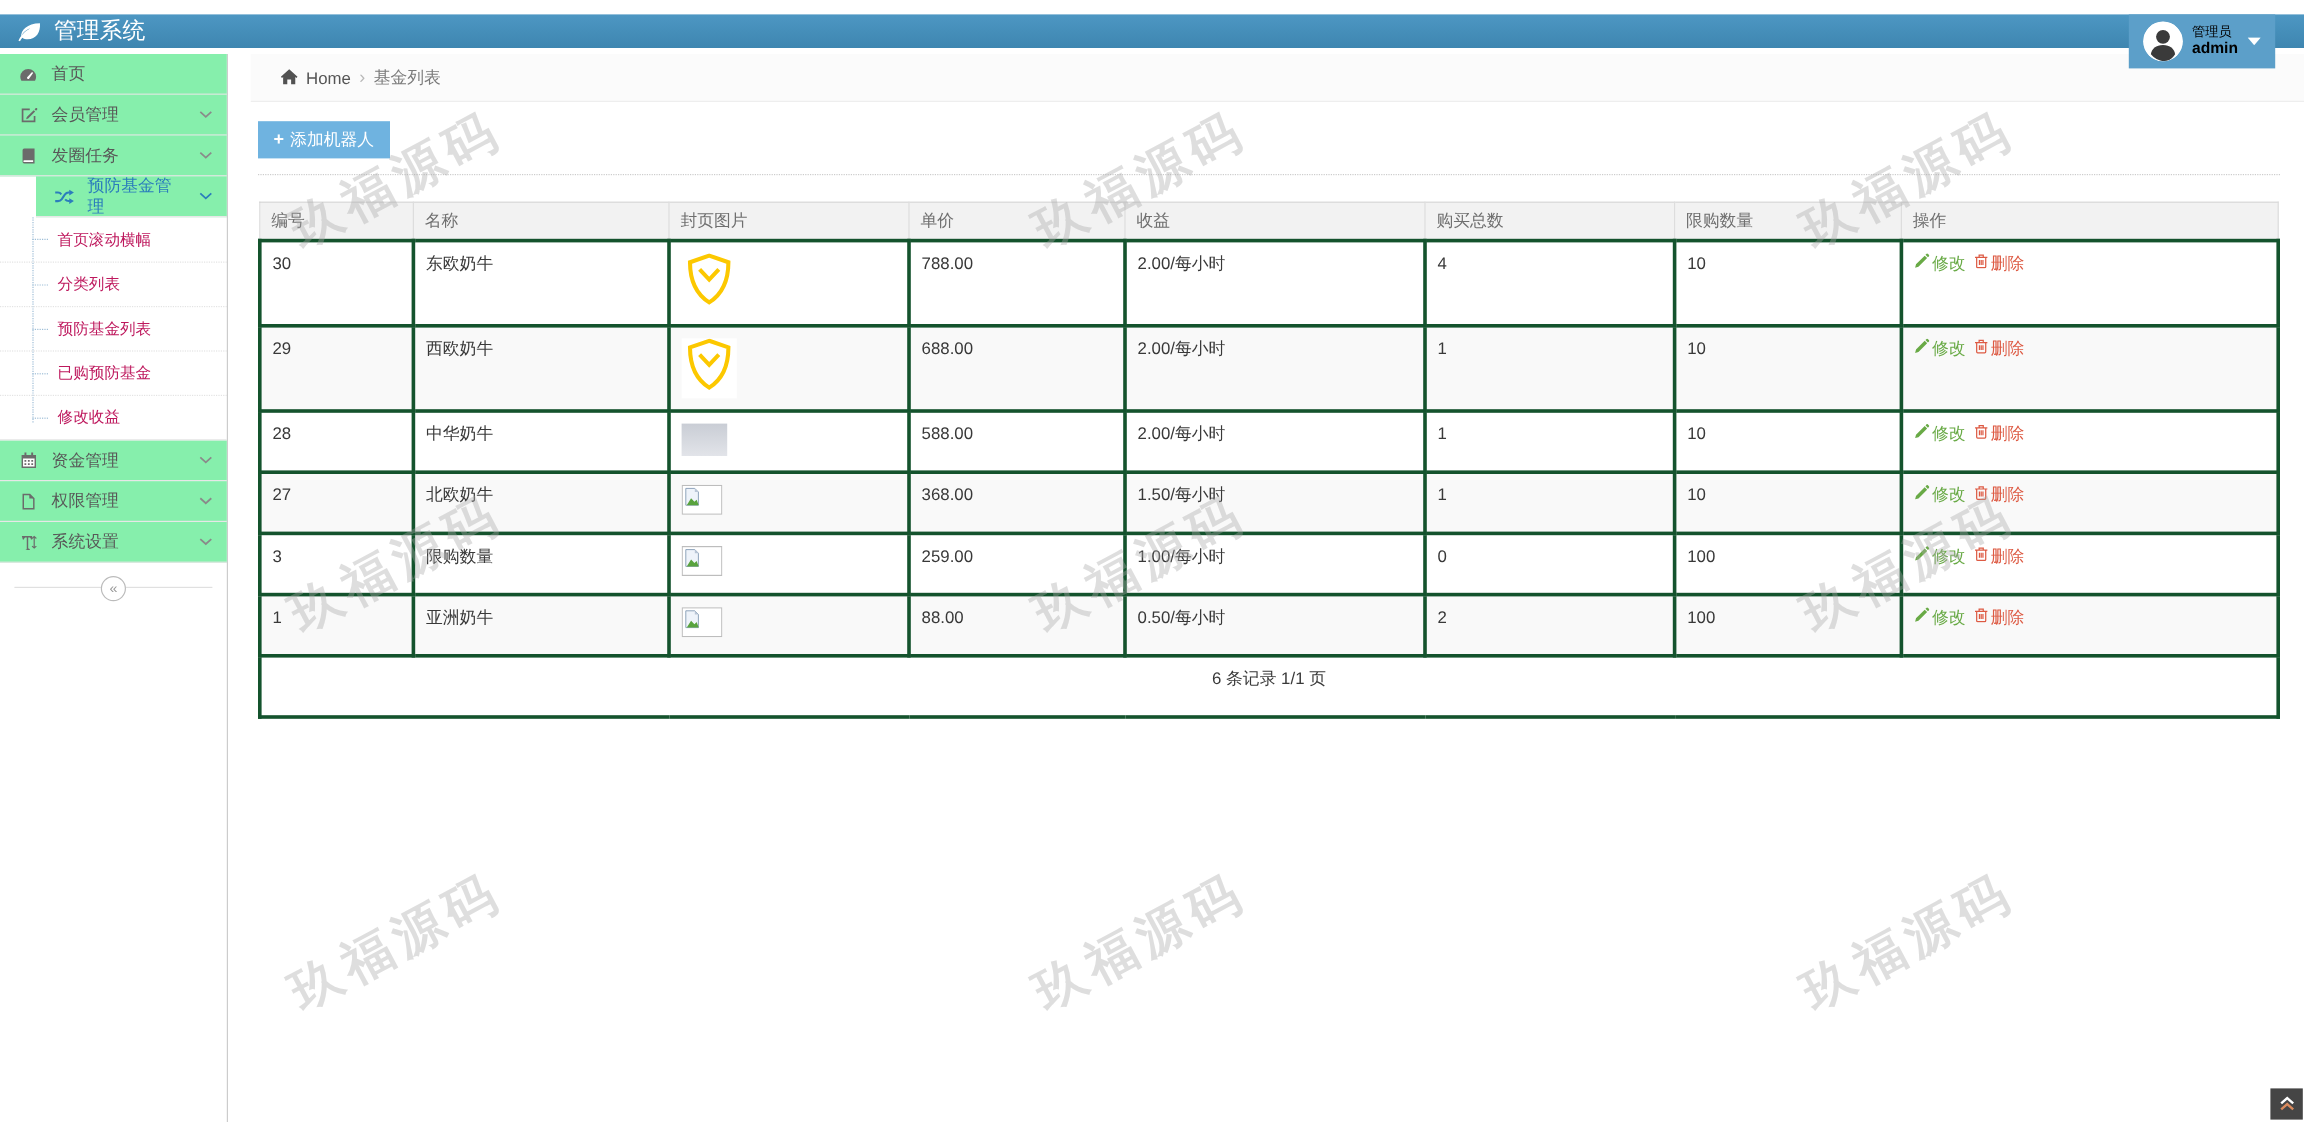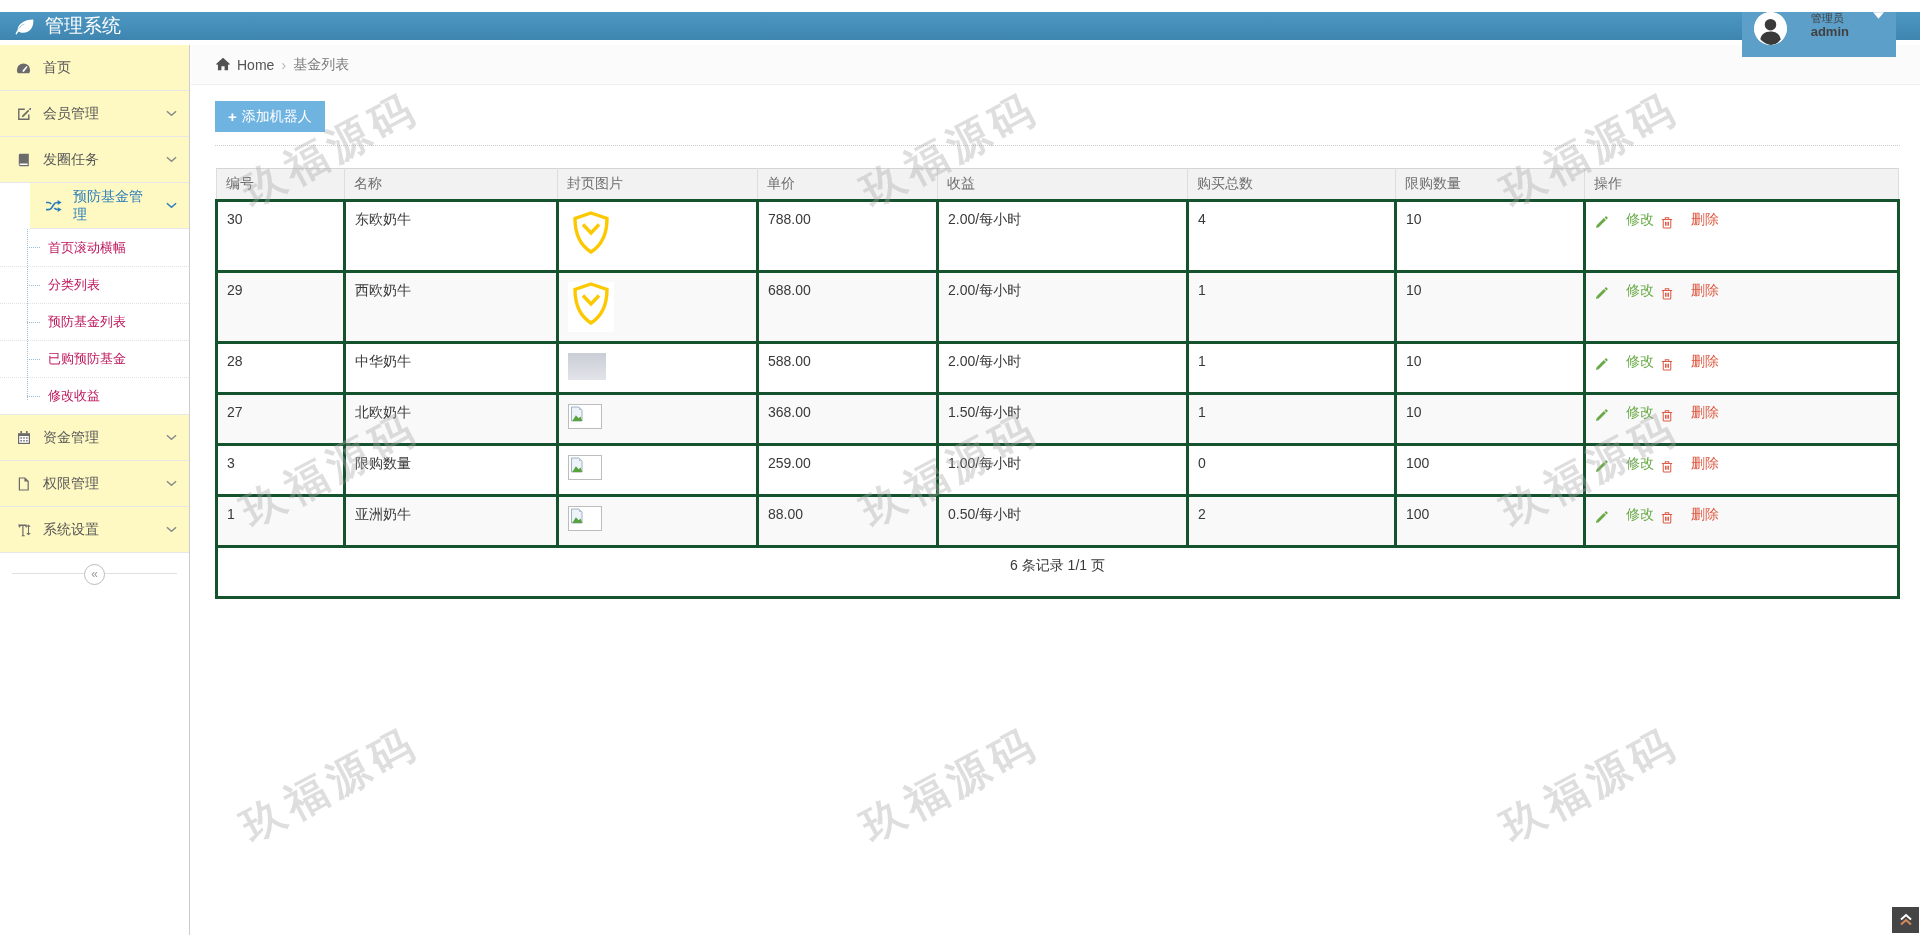--- a/index.html
+++ b/index.html
@@ -10,68 +10,68 @@
   html,body{margin:0;padding:0;}
   body{
     width:1920px;height:935px;overflow:hidden;background:#fff;
     font-family:"Liberation Sans","DejaVu Sans",sans-serif;color:#3c3c3c;position:relative;
   }
   
   .navbar{position:absolute;top:12px;left:0;right:0;height:28px;z-index:30;
     background:linear-gradient(#4d97c3,#3e86b0);display:flex;align-items:center;justify-content:space-between;}
   .brand{display:flex;align-items:center;gap:9px;padding-left:14px;color:#fff;font-size:19px;}
   .user-block{position:absolute;right:24px;top:0;height:45px;background:var(--navbar-user);
-    display:flex;gap:24px;padding:0 12px;color:#404040;cursor:pointer;}
+    display:flex;align-items:center;gap:8px;padding:0 12px;color:#000000;cursor:pointer;}
   .user-avatar{width:33px;height:33px;border-radius:50%;overflow:hidden;background:#fff;flex:0 0 auto;}
   .user-text{display:flex;flex-direction:column;line-height:1.15;}
   .user-role{font-size:11px;}
   .user-name{font-size:13px;font-weight:bold;}
   
   .sidebar{position:absolute;top:45px;left:0;bottom:0;width:190px;background:#fff;
     border-right:1px solid #ccc;z-index:20;}
-  .sb-item{display:flex;align-items:center;gap:11px;height:46px;padding:0 12px 0 15px;
-    border-bottom:1px solid #e7e7e7;font-size:14px;color:#585858;cursor:pointer;background:#fef9c3;}
+  .sb-item{display:flex;align-items:center;gap:11px;height:34px;padding:0 12px 0 15px;
+    border-bottom:1px solid #e7e7e7;font-size:14px;color:#585858;cursor:pointer;background:#86efac;}
   .sb-item .sb-ico{width:17px;display:flex;justify-content:center;color:#6b6b6b;}
   .sb-item .sb-label{flex:1;}
   .sb-item .sb-caret{color:#8a8a8a;display:flex;}
   .sb-item.active{color:var(--accent-blue);margin-left:30px;}
   .sb-item.active .sb-ico,.sb-item.active .sb-caret{color:var(--accent-blue);}
   .sb-sub{position:relative;border-bottom:1px solid #e7e7e7;}
   .sb-sub::before{content:"";position:absolute;left:27px;top:0;bottom:14px;border-left:1px dotted #9dbdd6;}
   .sb-subitem{position:relative;height:37px;display:flex;align-items:center;
     padding-left:48px;font-size:13px;color:#be185d;cursor:pointer;border-top:1px dotted #e3e3e3;}
   .sb-subitem:first-child{border-top:none;}
   .sb-subitem::before{content:"";position:absolute;left:27px;width:13px;top:18px;border-top:1px dotted #9dbdd6;}
   .sb-collapse{position:relative;height:30px;display:flex;align-items:center;justify-content:center;margin-top:6px;}
   .sb-collapse .line{position:absolute;left:12px;right:12px;top:14px;border-top:1px solid #e0e0e0;}
   .sb-collapse .circle{position:relative;width:21px;height:21px;border:1px solid #bbb;border-radius:50%;
     background:#fff;color:#999;font-size:12px;display:flex;align-items:center;justify-content:center;cursor:pointer;line-height:1;}
   
   .main{position:absolute;top:45px;left:191px;right:0;bottom:0;background:#fff;}
   .breadcrumb-bar{height:40px;display:flex;align-items:center;gap:7px;padding:0 0 0 24px;
-    background:#fbfbfb;border-bottom:1px solid #eee;font-size:14px;}
+    background:#fbfbfb;border-bottom:1px solid #eee;font-size:14px;margin-left:18px;}
   .bc-home{display:flex;align-items:center;gap:6px;color:#555;cursor:pointer;}
   .bc-sep{color:#b8b8b8;font-size:15px;}
   .bc-current{color:#7a7a7a;}
   .content{padding:16px 20px 0 24px;}
   .btn-add{display:inline-flex;align-items:center;gap:5px;height:31px;padding:0 13px;border:none;
     background:var(--button-blue);color:#fff;font-size:14px;cursor:pointer;
     font-family:"Liberation Sans","DejaVu Sans",sans-serif;}
   .btn-add .plus{font-size:15px;font-weight:bold;}
   .dotted-sep{border:none;border-top:1px dotted #ccc;margin:13px 0 0 0;}
   
   table.fund{width:100%;border-collapse:collapse;margin-top:22px;table-layout:fixed;
     border:1px solid #ddd;font-size:14px;}
   table.fund th{background:#f2f2f2;color:#6f6f6f;font-weight:normal;text-align:left;
     padding:6px 9px;border:1px solid #ddd;border-top:1px solid #d5d5d5;height:27px;}
   table.fund td{border:3px solid #14532d;padding:9px 9px;vertical-align:top;height:51px;color:#393939;}
   table.fund tbody tr:nth-child(even){background:#f9f9f9;}
   .img-box{width:46px;height:50px;background:#fff;display:flex;align-items:flex-start;justify-content:center;}
   .gray-block{width:38px;height:27px;background:linear-gradient(#c9cdd5,#e2e4e9);}
-  .act-link{display:inline-flex;align-items:flex-end;gap:18px;cursor:pointer;text-decoration:none;margin-right:7px;}
+  .act-link{display:inline-flex;align-items:flex-start;gap:2px;cursor:pointer;text-decoration:none;margin-right:7px;}
   .act-edit{color:var(--green);}
   .act-del{color:var(--red);}
   .tbl-footer td{text-align:center;color:#696969;padding:17px 0;height:auto;border:1px solid #ddd;}
   
   .wm-layer{position:absolute;inset:0;pointer-events:none;z-index:40;overflow:hidden;}
   .wm{position:absolute;transform:translate(-50%,-50%) rotate(-28deg);
     font-size:42px;font-weight:bold;letter-spacing:6px;color:rgba(168,168,168,0.38);white-space:nowrap;}
   
   .scroll-top{position:absolute;right:1px;bottom:2px;width:27px;height:26px;background:#454545;
     display:flex;align-items:center;justify-content:center;cursor:pointer;z-index:60;}

